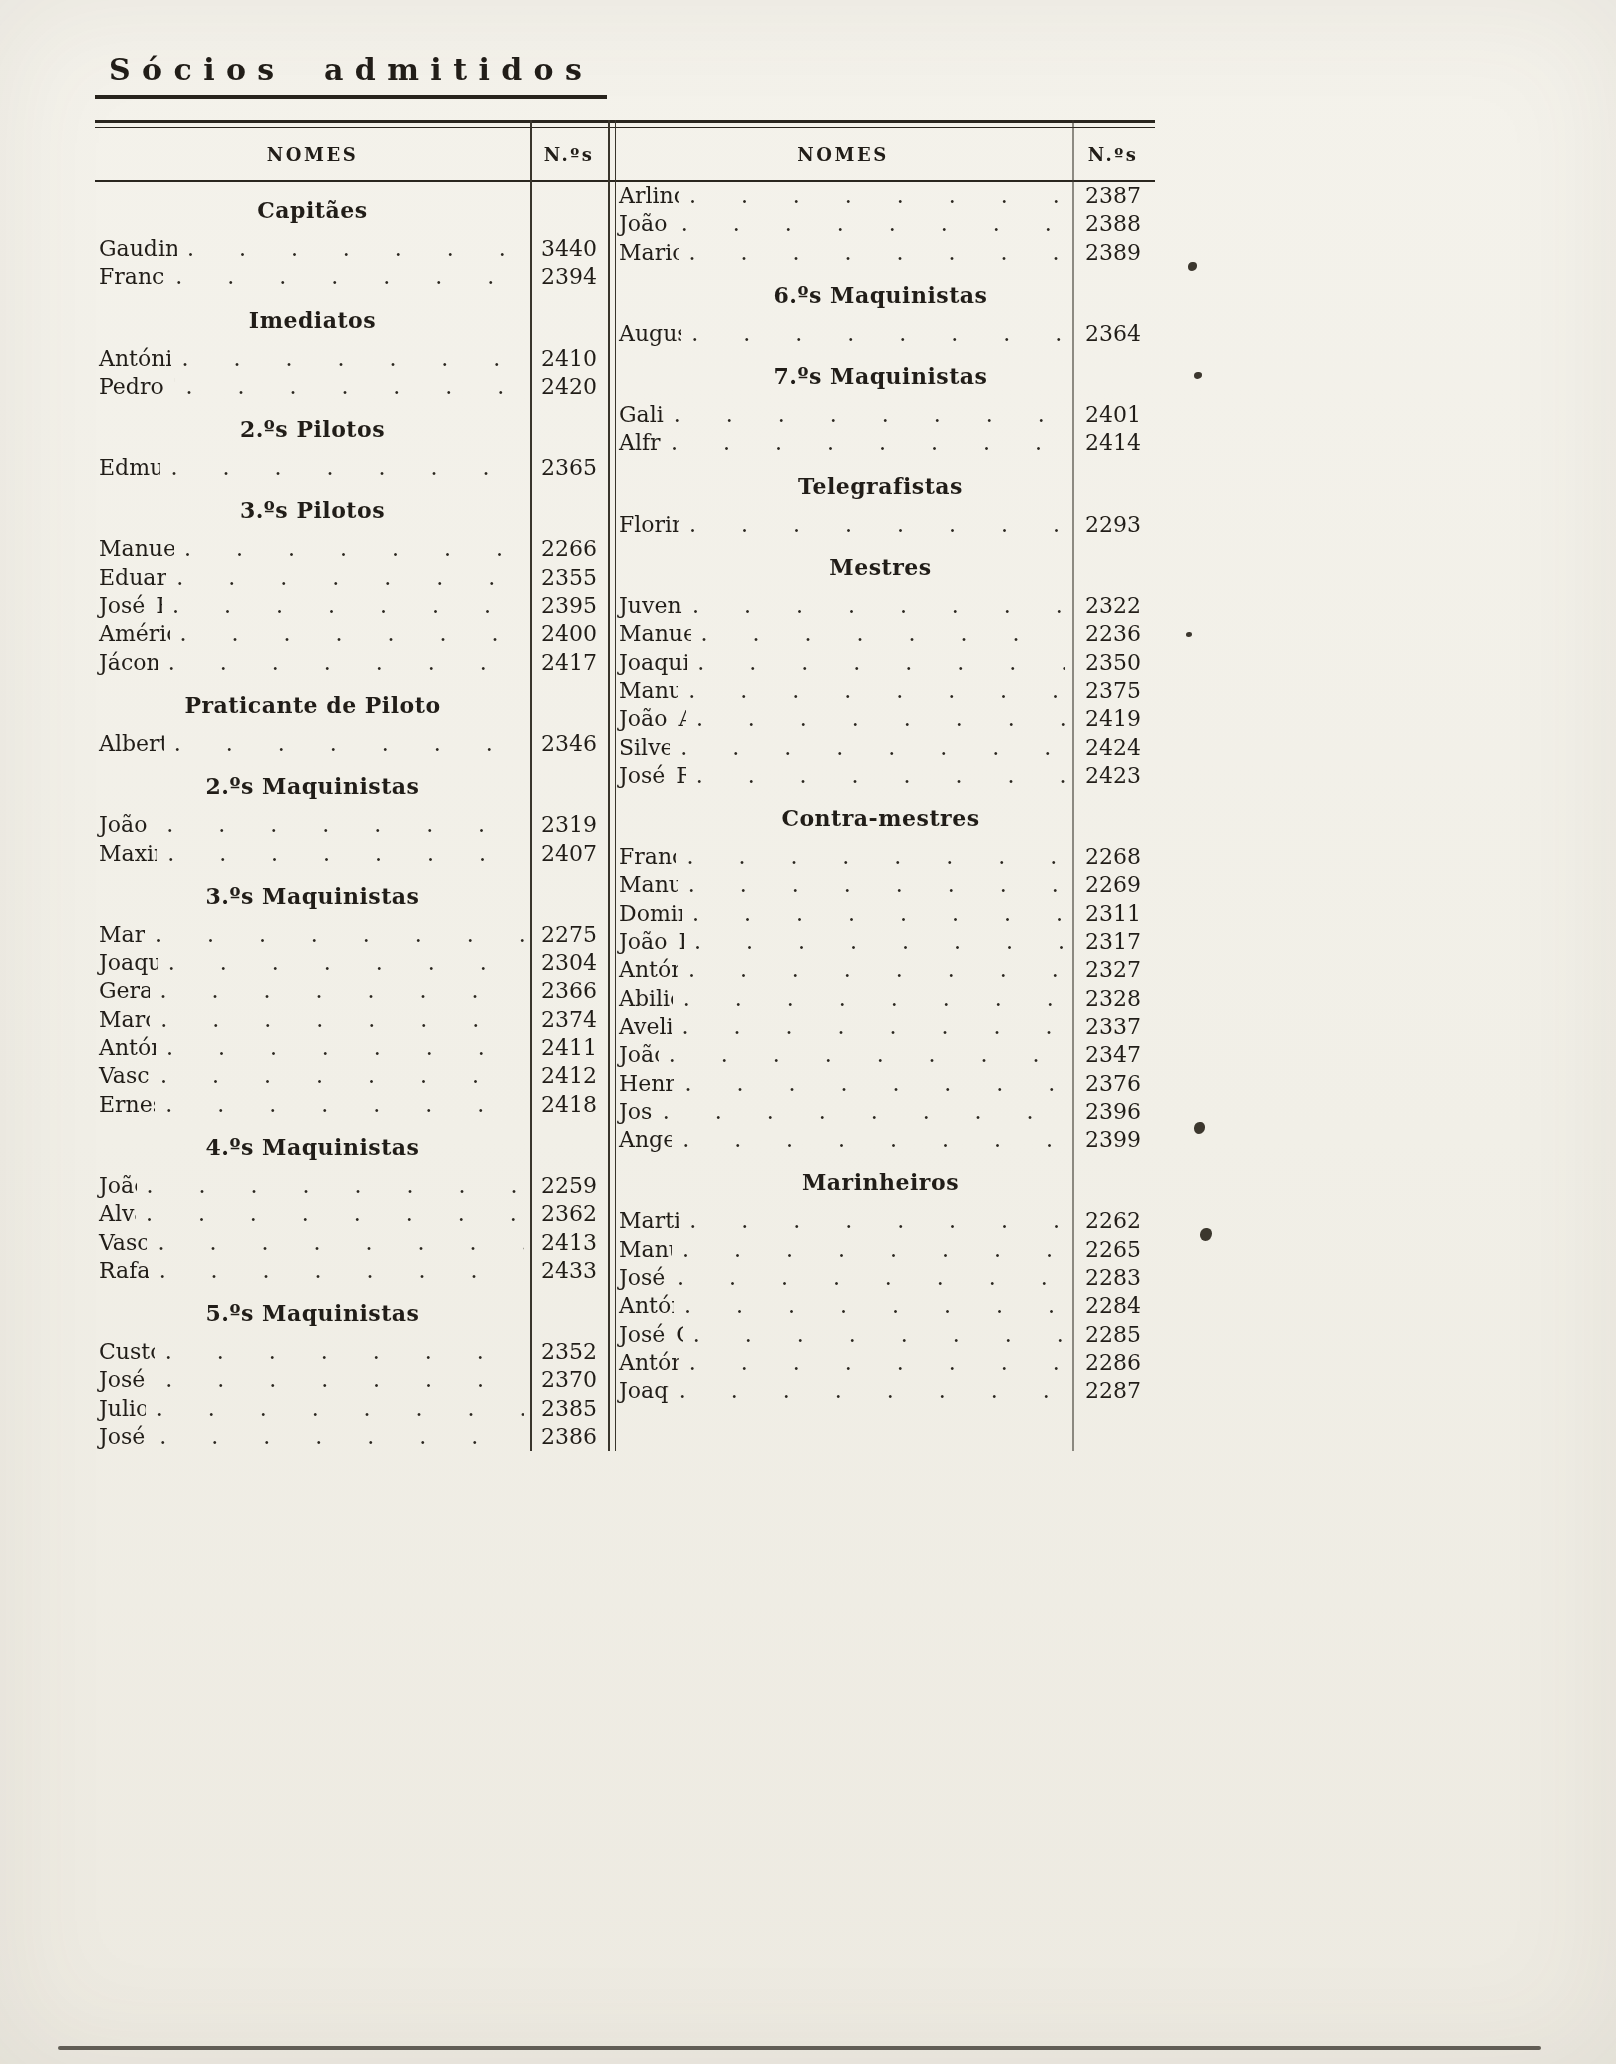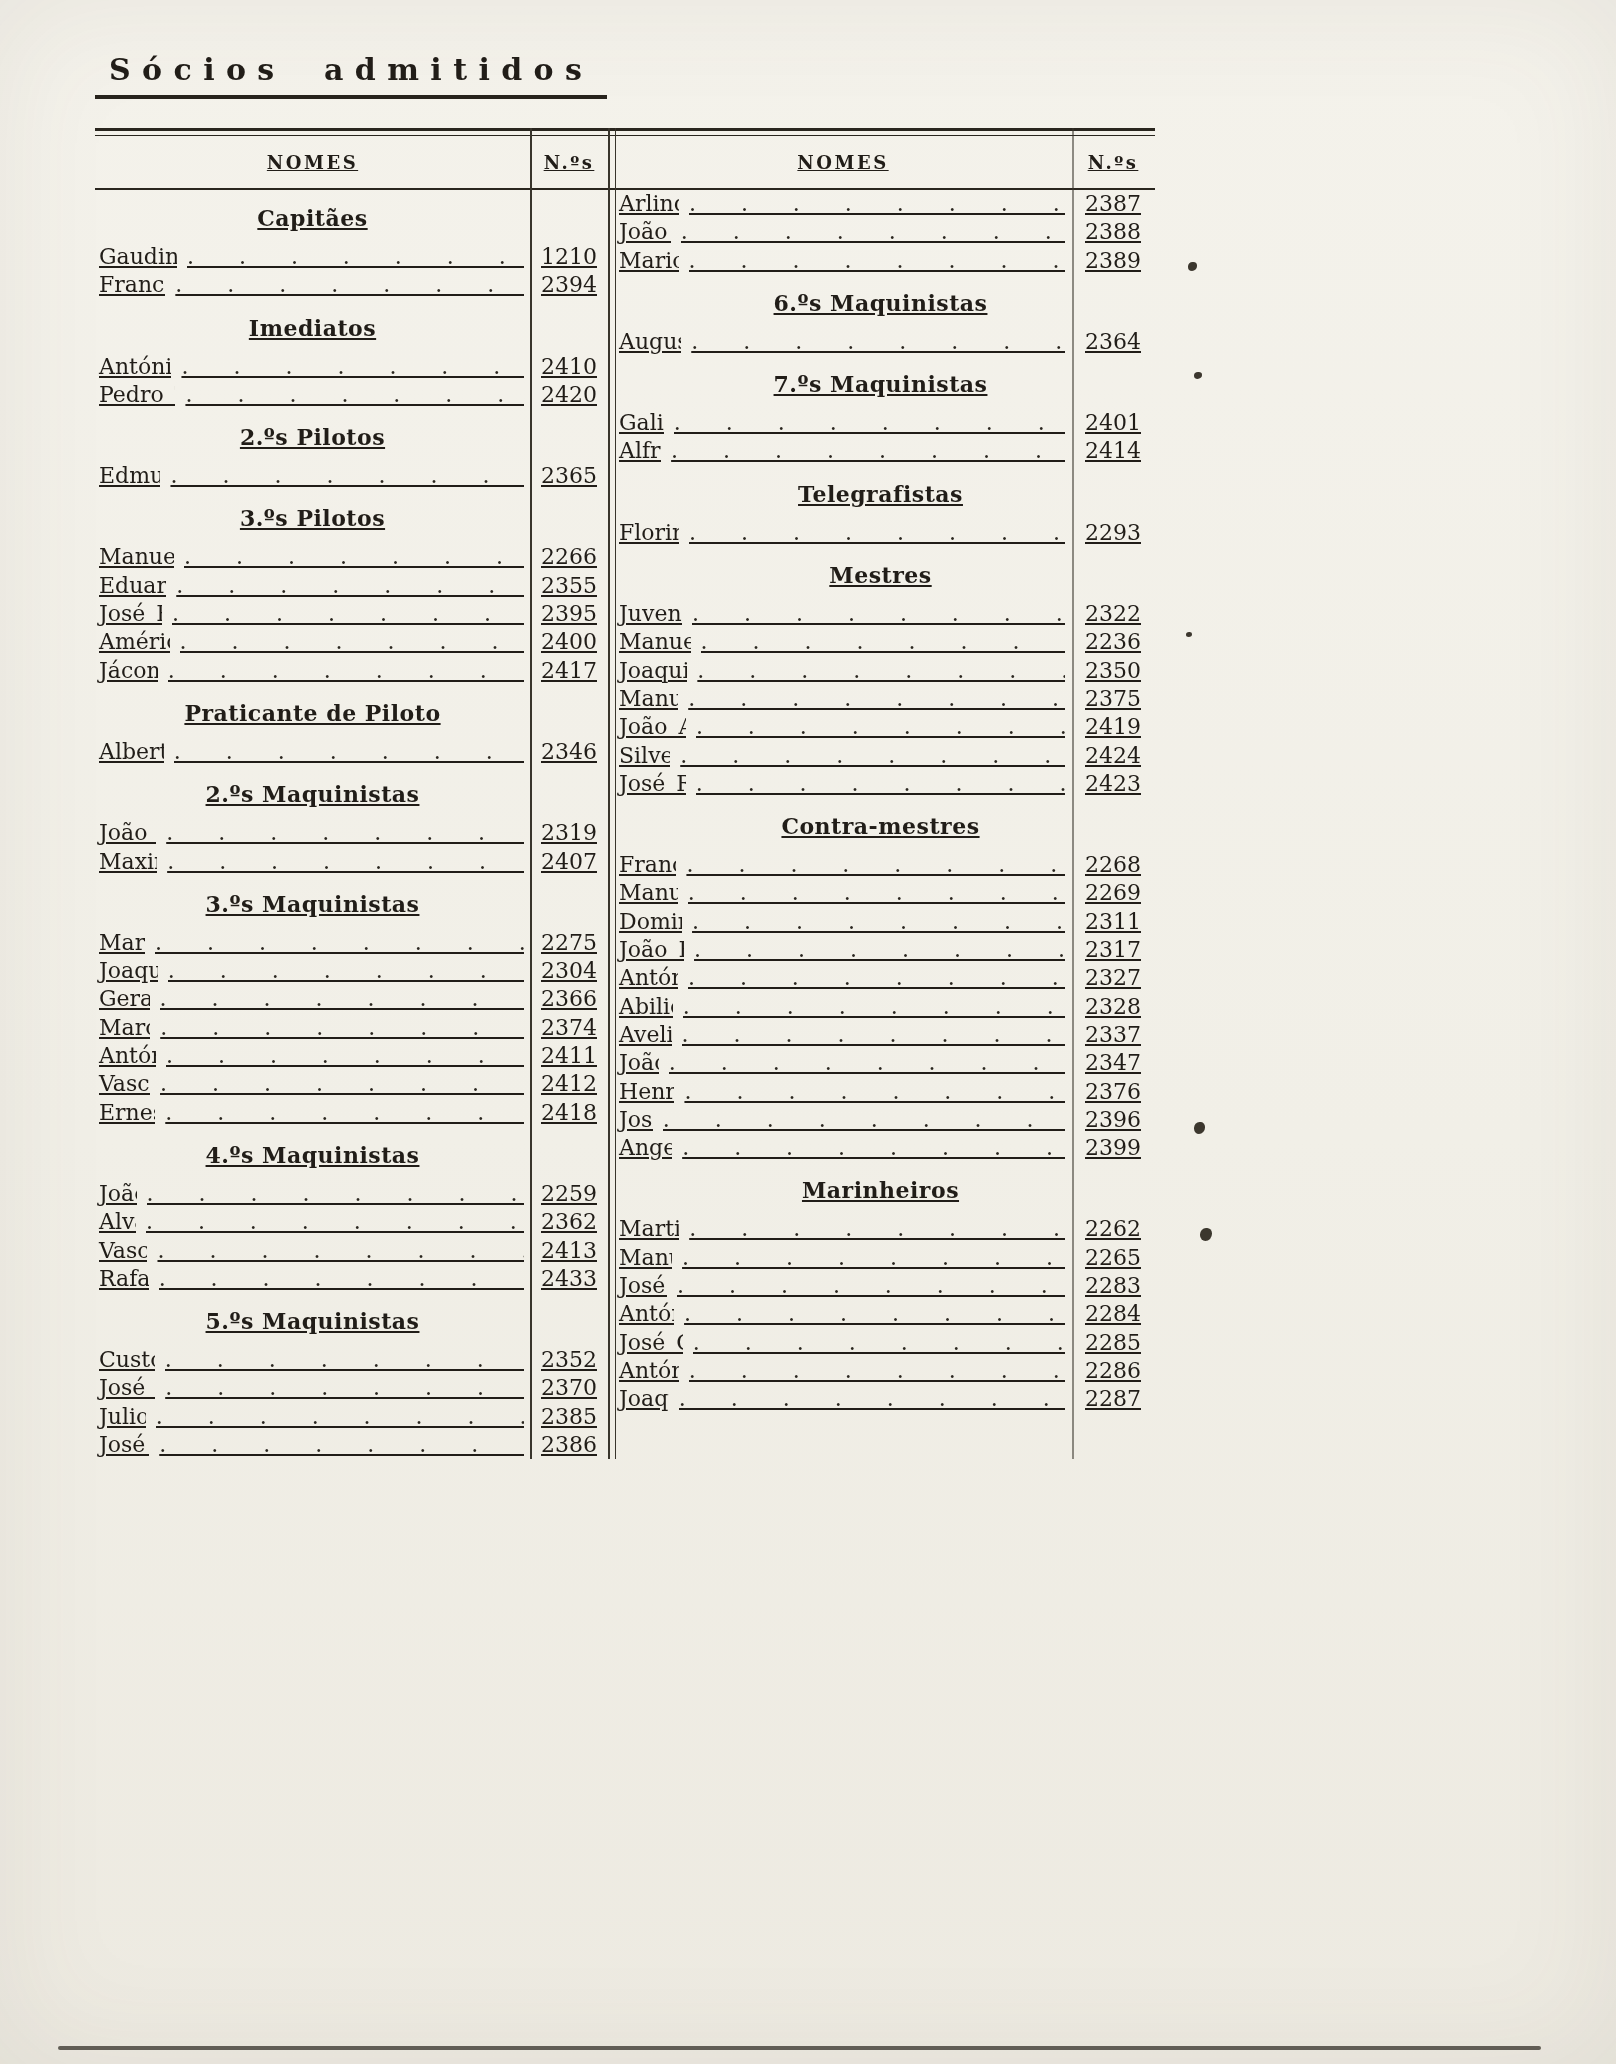--- a/index.html
+++ b/index.html
@@ -19,21 +19,21 @@
   .title-wrap {
     position:absolute; top:52px; left:95px; width:1060px; 
   }
   .title {
     display:inline-block;
     font-size:30px; font-weight:bold;
     letter-spacing:0.38em; word-spacing:0.55em;
     border-bottom:4px solid #27231c;
     padding:0 14px 8px 14px;
   }
-  .table { position:absolute; top:128px; left:95px; width:1060px;text-decoration:underline; }
+  .table { position:absolute; top:120px; left:95px; width:1060px; }
   .toprule {
     height:8px;
     border-top:3.5px solid #2a261f;
     border-bottom:1.5px solid #2a261f;
   }
   .thead {
     display:grid;
     grid-template-columns:435px 78px 7px 456px 84px;
     height:54px; align-items:center;
     border-bottom:2px solid #2a261f;
@@ -111,21 +111,21 @@
       <div class="th">NOMES</div>
       <div class="th">N.ºs</div>
     </div>
 
     <div class="tbody">
       <div class="col col-left">
           <div class="section-header">Capitães</div>
           <div class="entry">
             <span class="name">Gaudino Monteiro de Sousa.</span>
             <span class="leader"></span>
-            <span class="num">1210</span>
+            <span class="num">3440</span>
           </div>
           <div class="entry">
             <span class="name">Francisco José de Brito</span>
             <span class="leader"></span>
             <span class="num">2394</span>
           </div>
           <div class="section-header">Imediatos</div>
           <div class="entry">
             <span class="name">António Trindade S. Paião</span>
             <span class="leader"></span>

